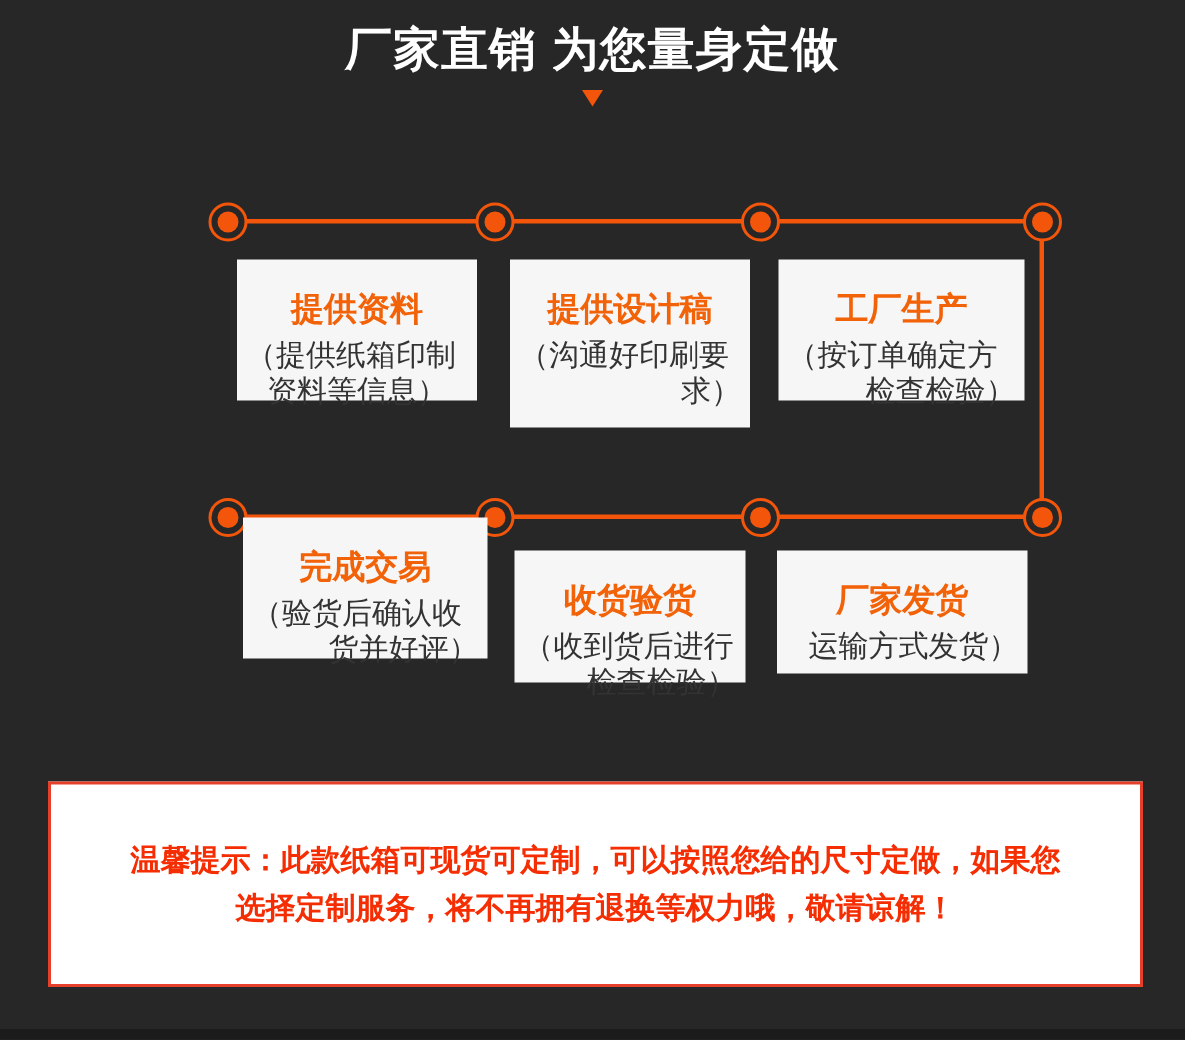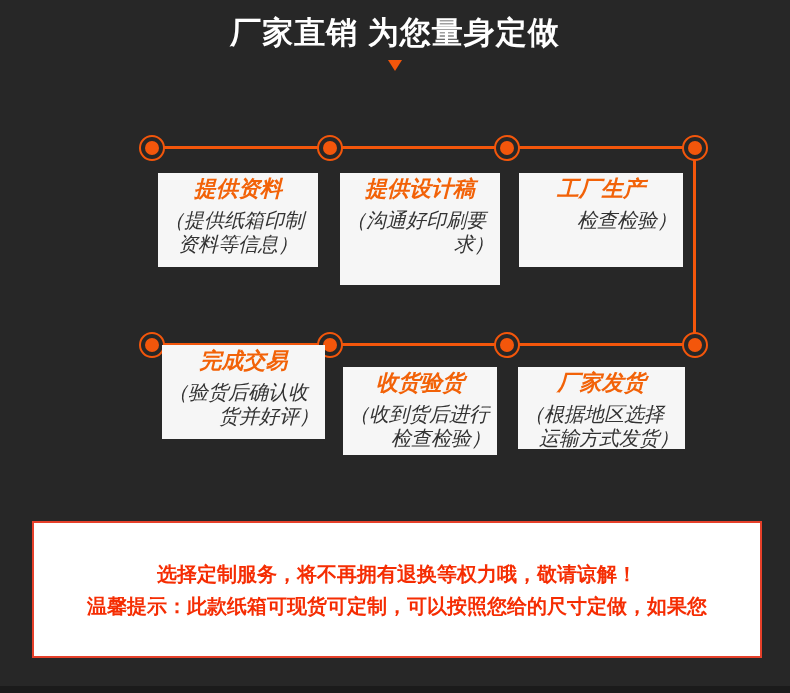--- a/index.html
+++ b/index.html
@@ -50,22 +50,21 @@
     display:flex;align-items:center;justify-content:center;
   }
   .node::after{
     content:"";
     width:14px;height:14px;border-radius:50%;
     background:var(--accent);
   }
   .step-box{
     position:absolute;
     background:var(--box-bg);
-    padding-top:2px;
-    font-style:italic;
+    padding-top:19px;
   }
   .step-title{
     text-align:center;
     color:var(--step-title);
     font-size:22px;font-weight:bold;
     line-height:28px;
     margin-bottom:5px;
   }
   .step-desc{
     color:var(--desc-text);
@@ -125,20 +124,21 @@
   <div class="step-box" style="left:340px;top:173px;width:160px;height:112px">
     <div class="step-title">提供设计稿</div>
     <div class="step-desc">
       <div class="desc-l1">（沟通好印刷要</div>
       <div class="desc-l2">求）</div>
     </div>
   </div>
   <div class="step-box" style="left:519px;top:173px;width:164px;height:94px">
     <div class="step-title">工厂生产</div>
     <div class="step-desc">
+      <div class="desc-l1">（按订单确定方</div>
       <div class="desc-l2">检查检验）</div>
     </div>
   </div>
 
   <div class="step-box" style="left:162px;top:345px;width:163px;height:94px">
     <div class="step-title">完成交易</div>
     <div class="step-desc">
       <div class="desc-l1">（验货后确认收</div>
       <div class="desc-l2">货并好评）</div>
     </div>
@@ -146,24 +146,23 @@
   <div class="step-box" style="left:343px;top:367px;width:154px;height:88px">
     <div class="step-title">收货验货</div>
     <div class="step-desc">
       <div class="desc-l1">（收到货后进行</div>
       <div class="desc-l2">检查检验）</div>
     </div>
   </div>
   <div class="step-box" style="left:518px;top:367px;width:167px;height:82px">
     <div class="step-title">厂家发货</div>
     <div class="step-desc">
-      <div class="desc-l1">（根据地区选择</div>
       <div class="desc-l2">运输方式发货）</div>
     </div>
   </div>
 </div>
 
 <div class="notice-box">
+  <div class="notice-line">温馨提示：此款纸箱可现货可定制，可以按照您给的尺寸定做，如果您</div>
   <div class="notice-line">选择定制服务，将不再拥有退换等权力哦，敬请谅解！</div>
-  <div class="notice-line">温馨提示：此款纸箱可现货可定制，可以按照您给的尺寸定做，如果您</div>
 </div>
 
 <div class="footer-strip"></div>
 
 </body></html>

